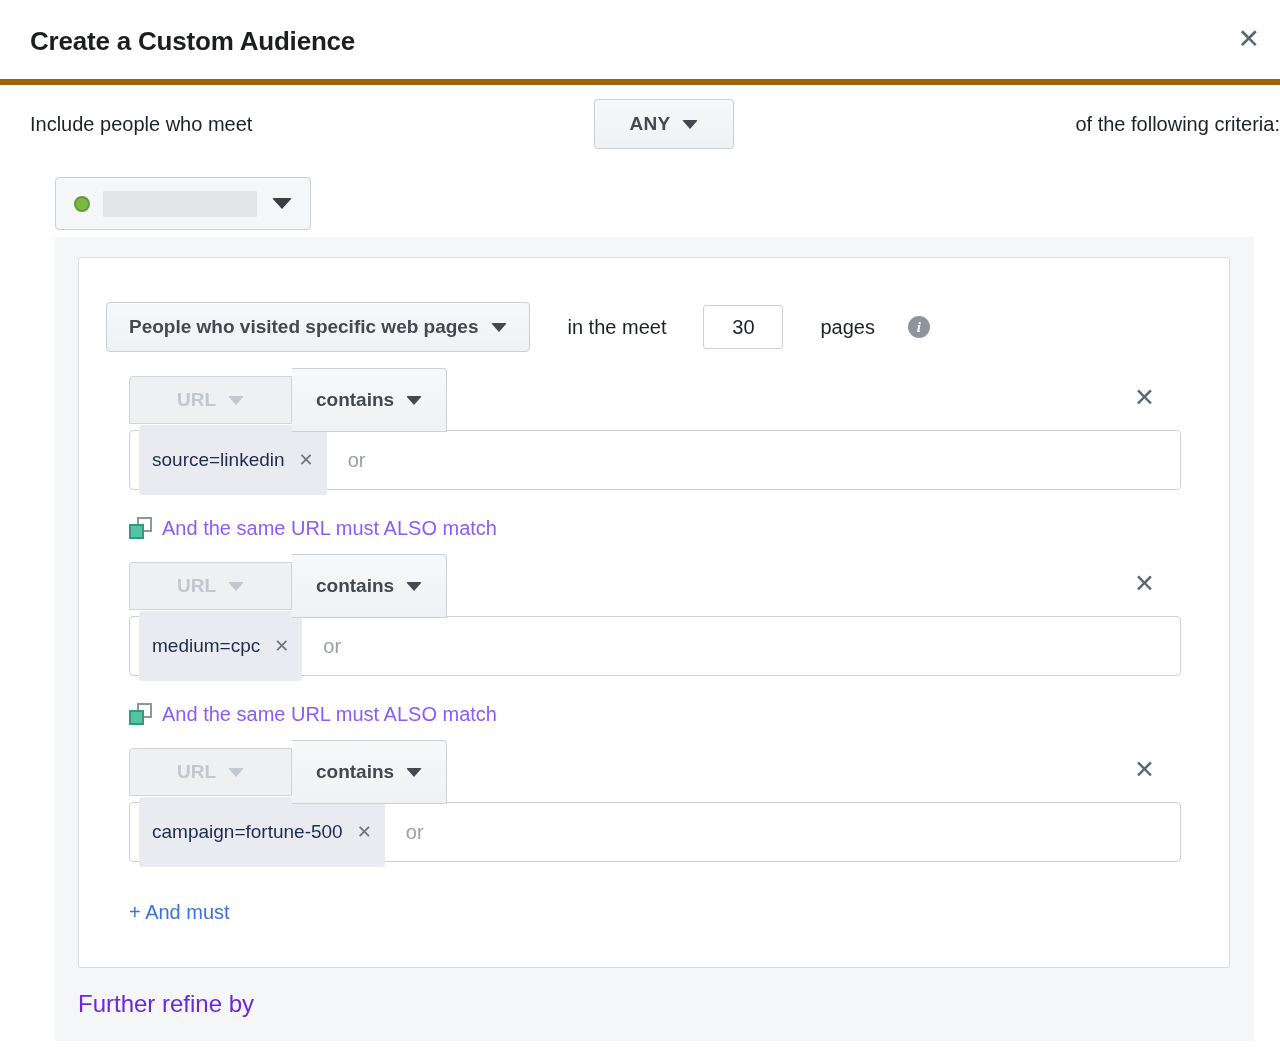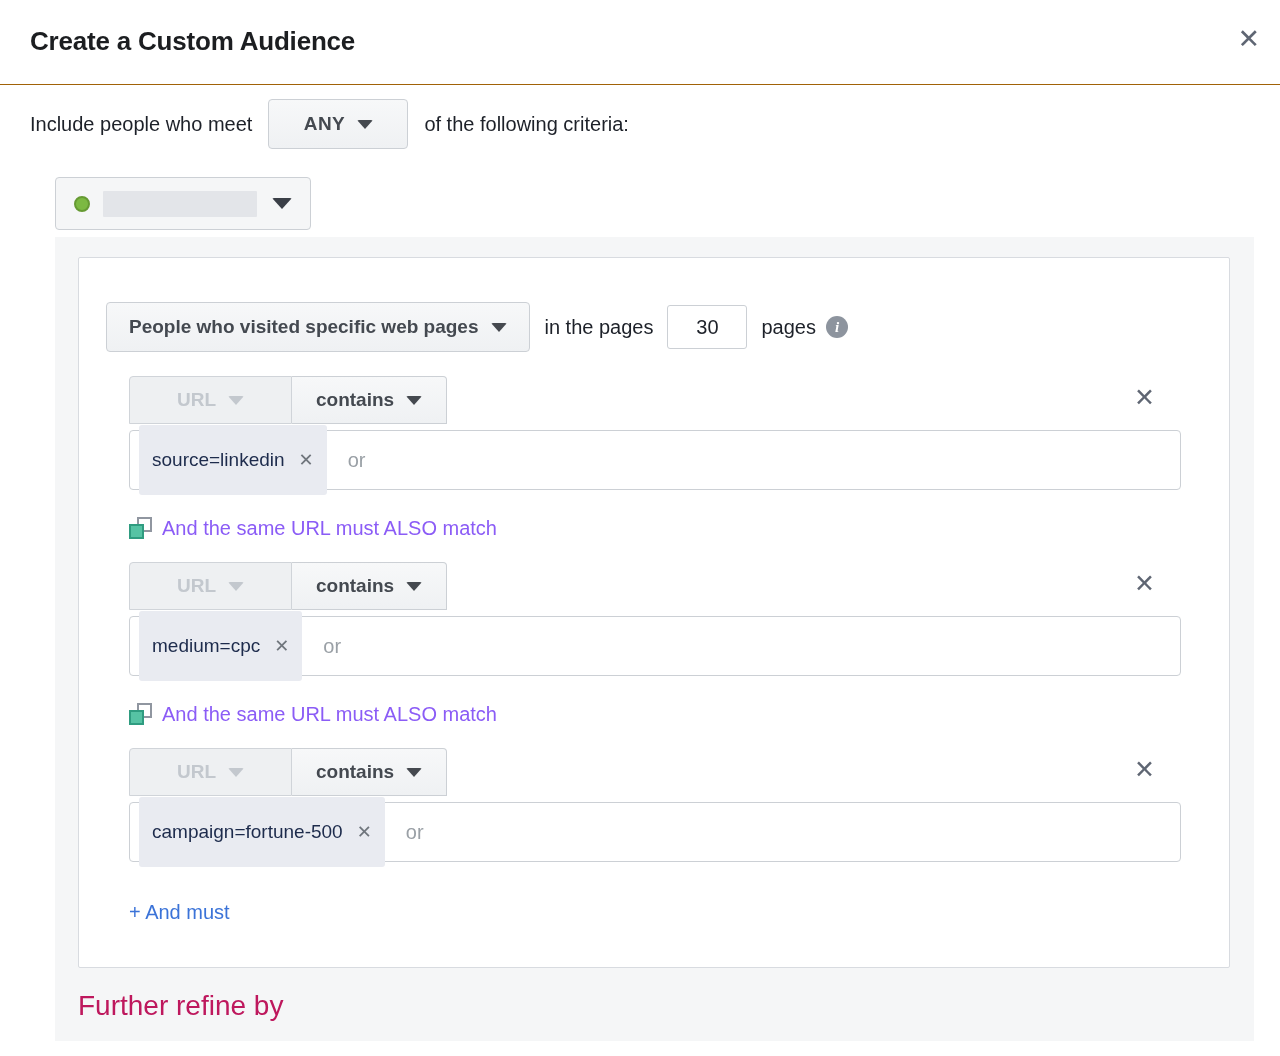--- a/index.html
+++ b/index.html
@@ -1,26 +1,26 @@
 <!DOCTYPE html>
 <html><head>
 <meta charset="utf-8">
 <style>
   * { margin:0; padding:0; box-sizing:border-box; }
   html,body { width:1280px; height:1056px; background:#fff; overflow:hidden;
               font-family:"Liberation Sans","DejaVu Sans",sans-serif; color:#1d2129; }
 
   
-  .dlg-header { position:relative; height:85px; border-bottom:1px solid #a16207; padding:26px 30px 0 30px; }
+  .dlg-header { position:relative; height:85px; border-bottom:6px solid #a16207; padding:26px 30px 0 30px; }
   .dlg-title  { font-size:26px; font-weight:bold; color:#1c1e21; letter-spacing:-0.2px; }
   .dlg-close  { position:absolute; right:16px; top:22px; font-size:27px; line-height:1;
                 color:#5f6673; cursor:pointer; font-weight:400; padding:4px; }
 
   
-  .include-row { display:flex; align-items:center; margin:14px 0 0 30px; height:50px; font-size:20px; }
+  .include-row { display:flex; align-items:center; margin:14px 0 0 30px; height:50px; font-size:20px;justify-content:space-between; }
   .btn { display:inline-flex; align-items:center; justify-content:center;
          background:linear-gradient(#f7f8f9,#eff1f3); border:1px solid #ccd0d5; border-radius:4px;
          font-weight:bold; color:#444950; cursor:pointer; }
   .any-btn { width:140px; height:50px; margin:0 16px; font-size:19px; letter-spacing:0.3px; }
   .caret { width:0; height:0; border-left:8px solid transparent; border-right:8px solid transparent;
            border-top:9px solid #45494f; margin-left:12px; border-radius:2px; }
   .caret-light { border-top-color:#c3c8ce; }
 
   
   .pixel-btn { display:flex; align-items:center; width:256px; height:53px; margin:28px 0 0 55px;
@@ -29,56 +29,56 @@
   .redacted  { width:158px; height:26px; background:#e3e5e9; margin-left:13px; border-radius:1px; }
   .pixel-caret { width:0; height:0; border-left:10px solid transparent; border-right:10px solid transparent;
                  border-top:11px solid #3a3f47; margin-left:15px; border-radius:2px; }
 
   
   .panel   { width:1199px; height:804px; margin:7px 0 0 55px; background:#f5f6f7; padding:20px 0 0 23px; }
   .rule-box { width:1152px; height:711px; background:#fff; border:1px solid #d8dbe0; border-radius:2px;
               padding:44px 0 0 27px; }
 
   
-  .event-row { display:flex; align-items:center; height:50px; font-size:20px; }
+  .event-row { display:flex; align-items:center; height:50px; font-size:20px;gap:23px; }
   .event-btn { height:50px; padding:0 22px; font-size:19px; }
   .past-label { margin-left:15px; }
   .days-input { width:80px; height:44px; margin:0 14px; border:1px solid #ccd0d5; border-radius:3px;
                 text-align:center; font-size:20px; font-family:inherit; color:#1d2129; }
   .info-icon { width:22px; height:22px; margin-left:10px; border-radius:50%; background:#8d949e; color:#fff;
                display:inline-flex; align-items:center; justify-content:center;
                font-family:"Liberation Serif",serif; font-style:italic; font-weight:bold; font-size:15px; }
 
   
   .conds { margin-left:23px; width:1052px; }
   .cond-header { display:flex; align-items:center; position:relative; margin-top:24px; height:48px; }
   .cond-header.later { margin-top:22px; }
   .field-btn { width:163px; height:48px; background:#eef0f2; border:1px solid #d0d4d9;
                border-radius:4px 0 0 0; color:#c3c8ce; font-weight:bold; font-size:19px;
                display:inline-flex; align-items:center; justify-content:center; cursor:pointer; }
-  .op-btn   { height:48px; padding:0 24px; border-radius:0 4px 0 0; border-left:none; font-size:19px; }
+  .op-btn   { height:64px; padding:0 24px; border-radius:0 4px 0 0; border-left:none; font-size:19px; }
   .row-delete { position:absolute; right:26px; top:9px; font-size:25px; color:#5f6673; cursor:pointer; line-height:1; }
 
   .token-input { margin-top:6px; width:1052px; height:60px; background:#fff; border:1px solid #ccd0d5;
                  border-radius:4px; display:flex; align-items:center; padding:0 9px; cursor:text; }
   .chip { display:inline-flex; align-items:center; background:#e9ebf1; border-radius:3px;
           padding:24px 13px; font-size:19px; color:#1d2b4c; white-space:nowrap; }
   .chip-x { margin-left:14px; color:#70767d; font-size:18px; cursor:pointer; line-height:1; }
   .or-ph { margin-left:21px; color:#9aa0a6; font-size:20px; }
 
   
   .also-row { display:flex; align-items:center; margin-top:27px; height:23px; cursor:pointer; }
   .intersect-icon { position:relative; width:23px; height:23px; display:inline-block; flex:none; }
   .sq-gray { position:absolute; top:0; right:0; width:15px; height:15px; border:2px solid #9096a0; background:#fff; }
   .sq-teal { position:absolute; bottom:1px; left:0; width:15px; height:15px; border:2px solid #2f9c80; background:#56c3a4; }
   .also-label { margin-left:10px; color:#8b5cf6; font-size:20px; }
 
   
   .and-also { display:inline-block; margin-top:39px; color:#3b73d8; font-size:20px; cursor:pointer; }
-  .refine   { display:inline-block; margin-top:22px; color:#be185d; font-size:28px; cursor:pointer; }
+  .refine   { display:inline-block; margin-top:22px; color:#6d28d9; font-size:24px; cursor:pointer; }
 </style>
 </head>
 <body>
 
 <div class="dlg-header">
   <div class="dlg-title">Create a Custom Audience</div>
   <div class="dlg-close">✕</div>
 </div>
 
 <div class="include-row">
@@ -97,21 +97,21 @@
 </div>
 
 <div class="panel">
   <div class="rule-box">
 
     <div class="event-row">
       <button class="btn event-btn">
         <span>People who visited specific web pages</span>
         <span class="caret"></span>
       </button>
-      <span class="past-label">in the pages</span>
+      <span class="past-label">in the meet</span>
       <input class="days-input" value="30" style="">
       <span>pages</span>
       <span class="info-icon">i</span>
     </div>
 
     <div class="conds">
 
       
       <div class="cond-header">
         <button class="field-btn">

